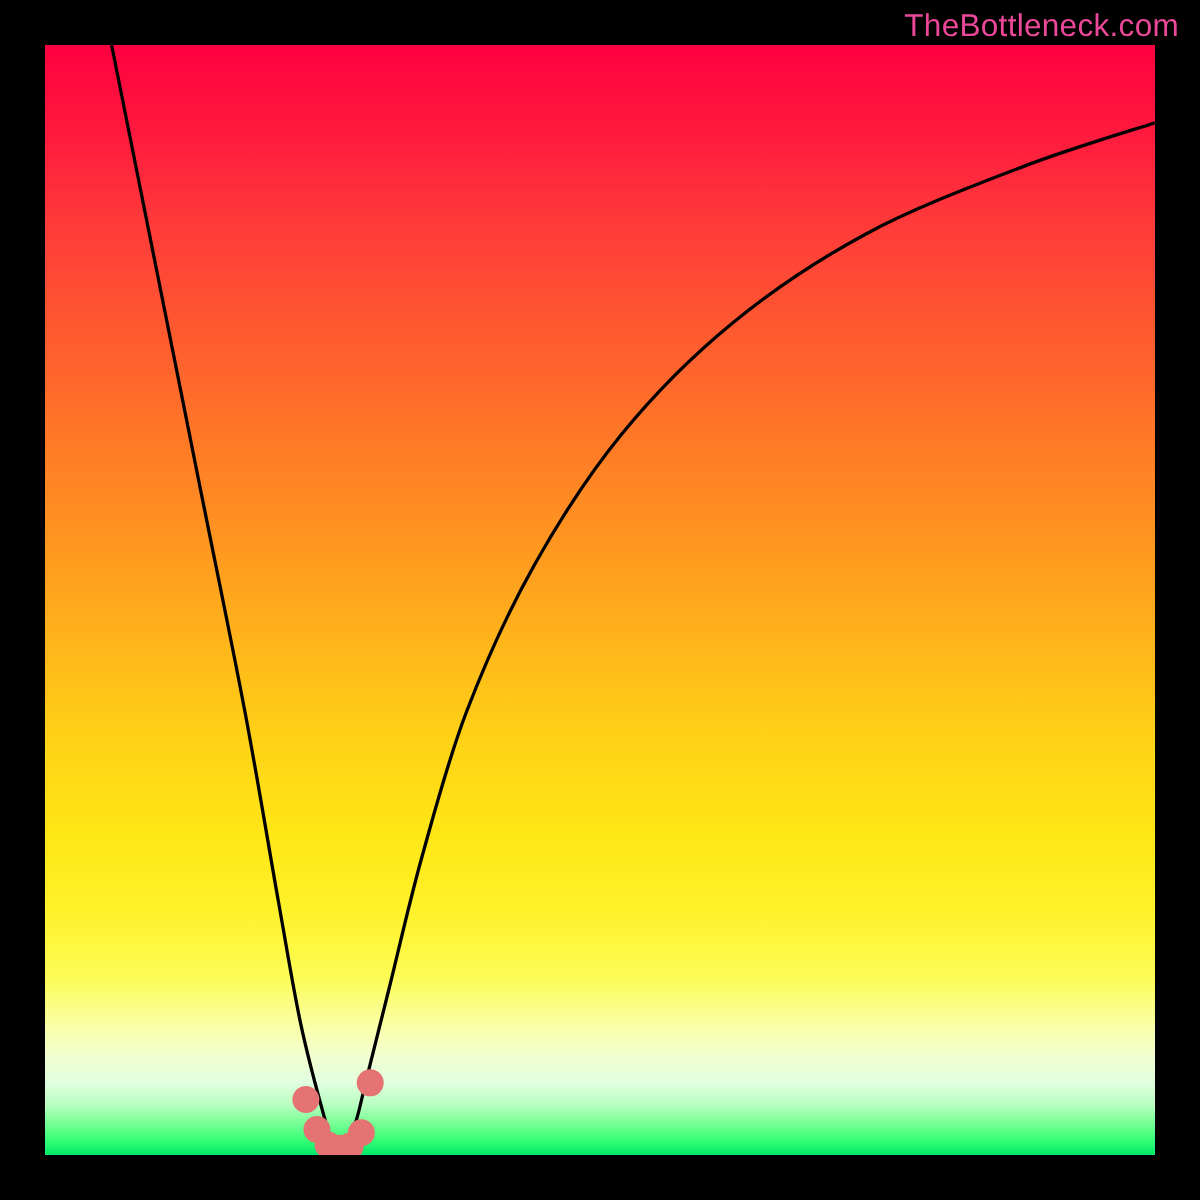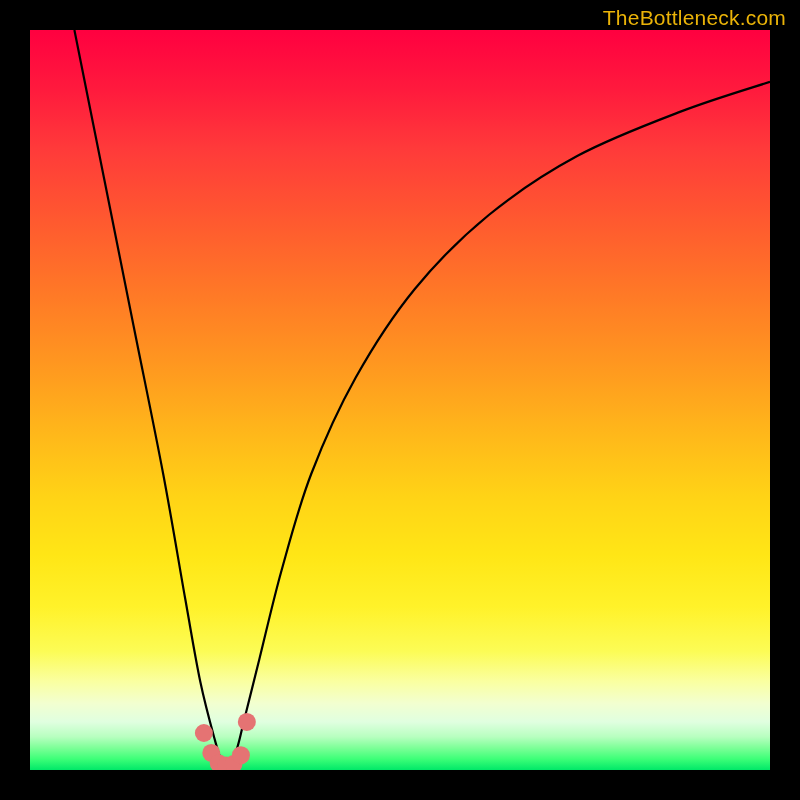--- a/index.html
+++ b/index.html
@@ -58,21 +58,21 @@
     position: absolute;
     top: 0;
     left: 0;
     width: 740px;
     height: 740px;
   }
   .watermark {
     position: absolute;
     top: 6px;
     right: 14px;
-    color: #eab308;
+    color: #ec4899;
     font-size: 21px;
     font-weight: 500;
     letter-spacing: 0.2px;
     margin-left: 32px;
   }
 </style>
 </head>
 <body>
 
 <div class="frame">

